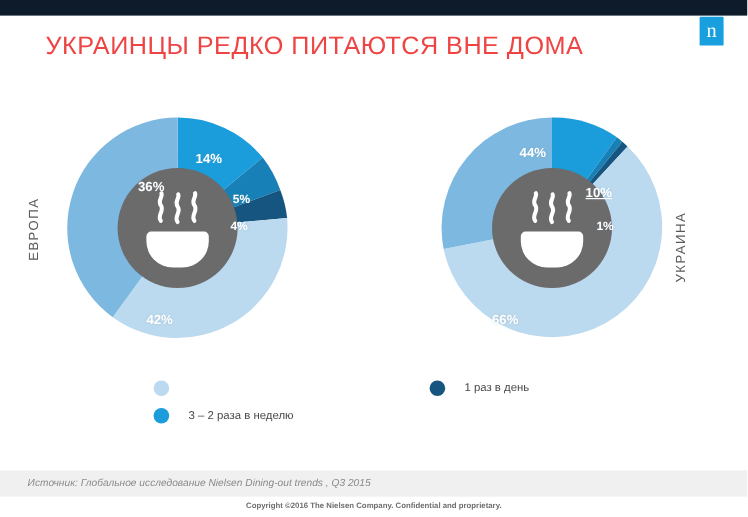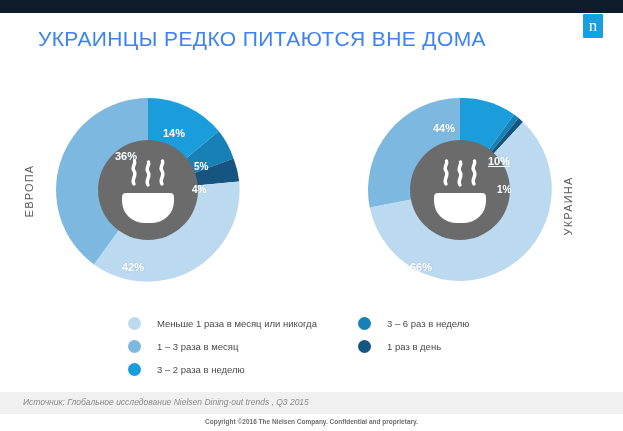--- a/index.html
+++ b/index.html
@@ -46,21 +46,21 @@
     font-size: 17px;
     font-weight: 400;
   }
   
   #title {
     position: absolute;
     left: 38px;
     top: 27px;
     font-size: 21px;
     letter-spacing: 0.4px;
-    color: #3b82f6;
+    color: #ef4444;
     font-weight: 400;
     white-space: nowrap;
   }
   
   .donut-wrap {
     position: absolute;
     width: 204px;
     height: 204px;
   }
   #donut-europe-wrap { left: 46px;  top: 88px; }
@@ -233,38 +233,29 @@
     <div class="pct-label" style="left:52px;  top:173px;">66%</div>
   </div>
 
   <div class="side-label" id="label-ukraine">УКРАИНА</div>
 
   <div id="legend">
 
     <div class="legend-col" id="legend-col-left">
       <div class="legend-item">
         <span class="legend-dot" style="background:#bcdaef;"></span>
-        <span class="legend-text">Меньше 1 раза в месяц или никогда</span>
-      </div>
-      <div class="legend-item">
-        <span class="legend-dot" style="background:#7cb8e0;"></span>
-        <span class="legend-text">1 – 3 раза в месяц</span>
       </div>
       <div class="legend-item">
         <span class="legend-dot" style="background:#1b9ddb;"></span>
         <span class="legend-text">3 – 2 раза в неделю</span>
       </div>
     </div>
 
     <div class="legend-col" id="legend-col-right">
       <div class="legend-item">
-        <span class="legend-dot" style="background:#1780b6;"></span>
-        <span class="legend-text">3 – 6 раз в неделю</span>
-      </div>
-      <div class="legend-item">
         <span class="legend-dot" style="background:#15557f;"></span>
         <span class="legend-text">1 раз в день</span>
       </div>
     </div>
 
   </div>
 
   <div id="source-bar"></div>
   <div id="source-text">Источник: Глобальное исследование Nielsen Dining-out trends  , Q3 2015</div>
   <div id="copyright-bar"></div>

